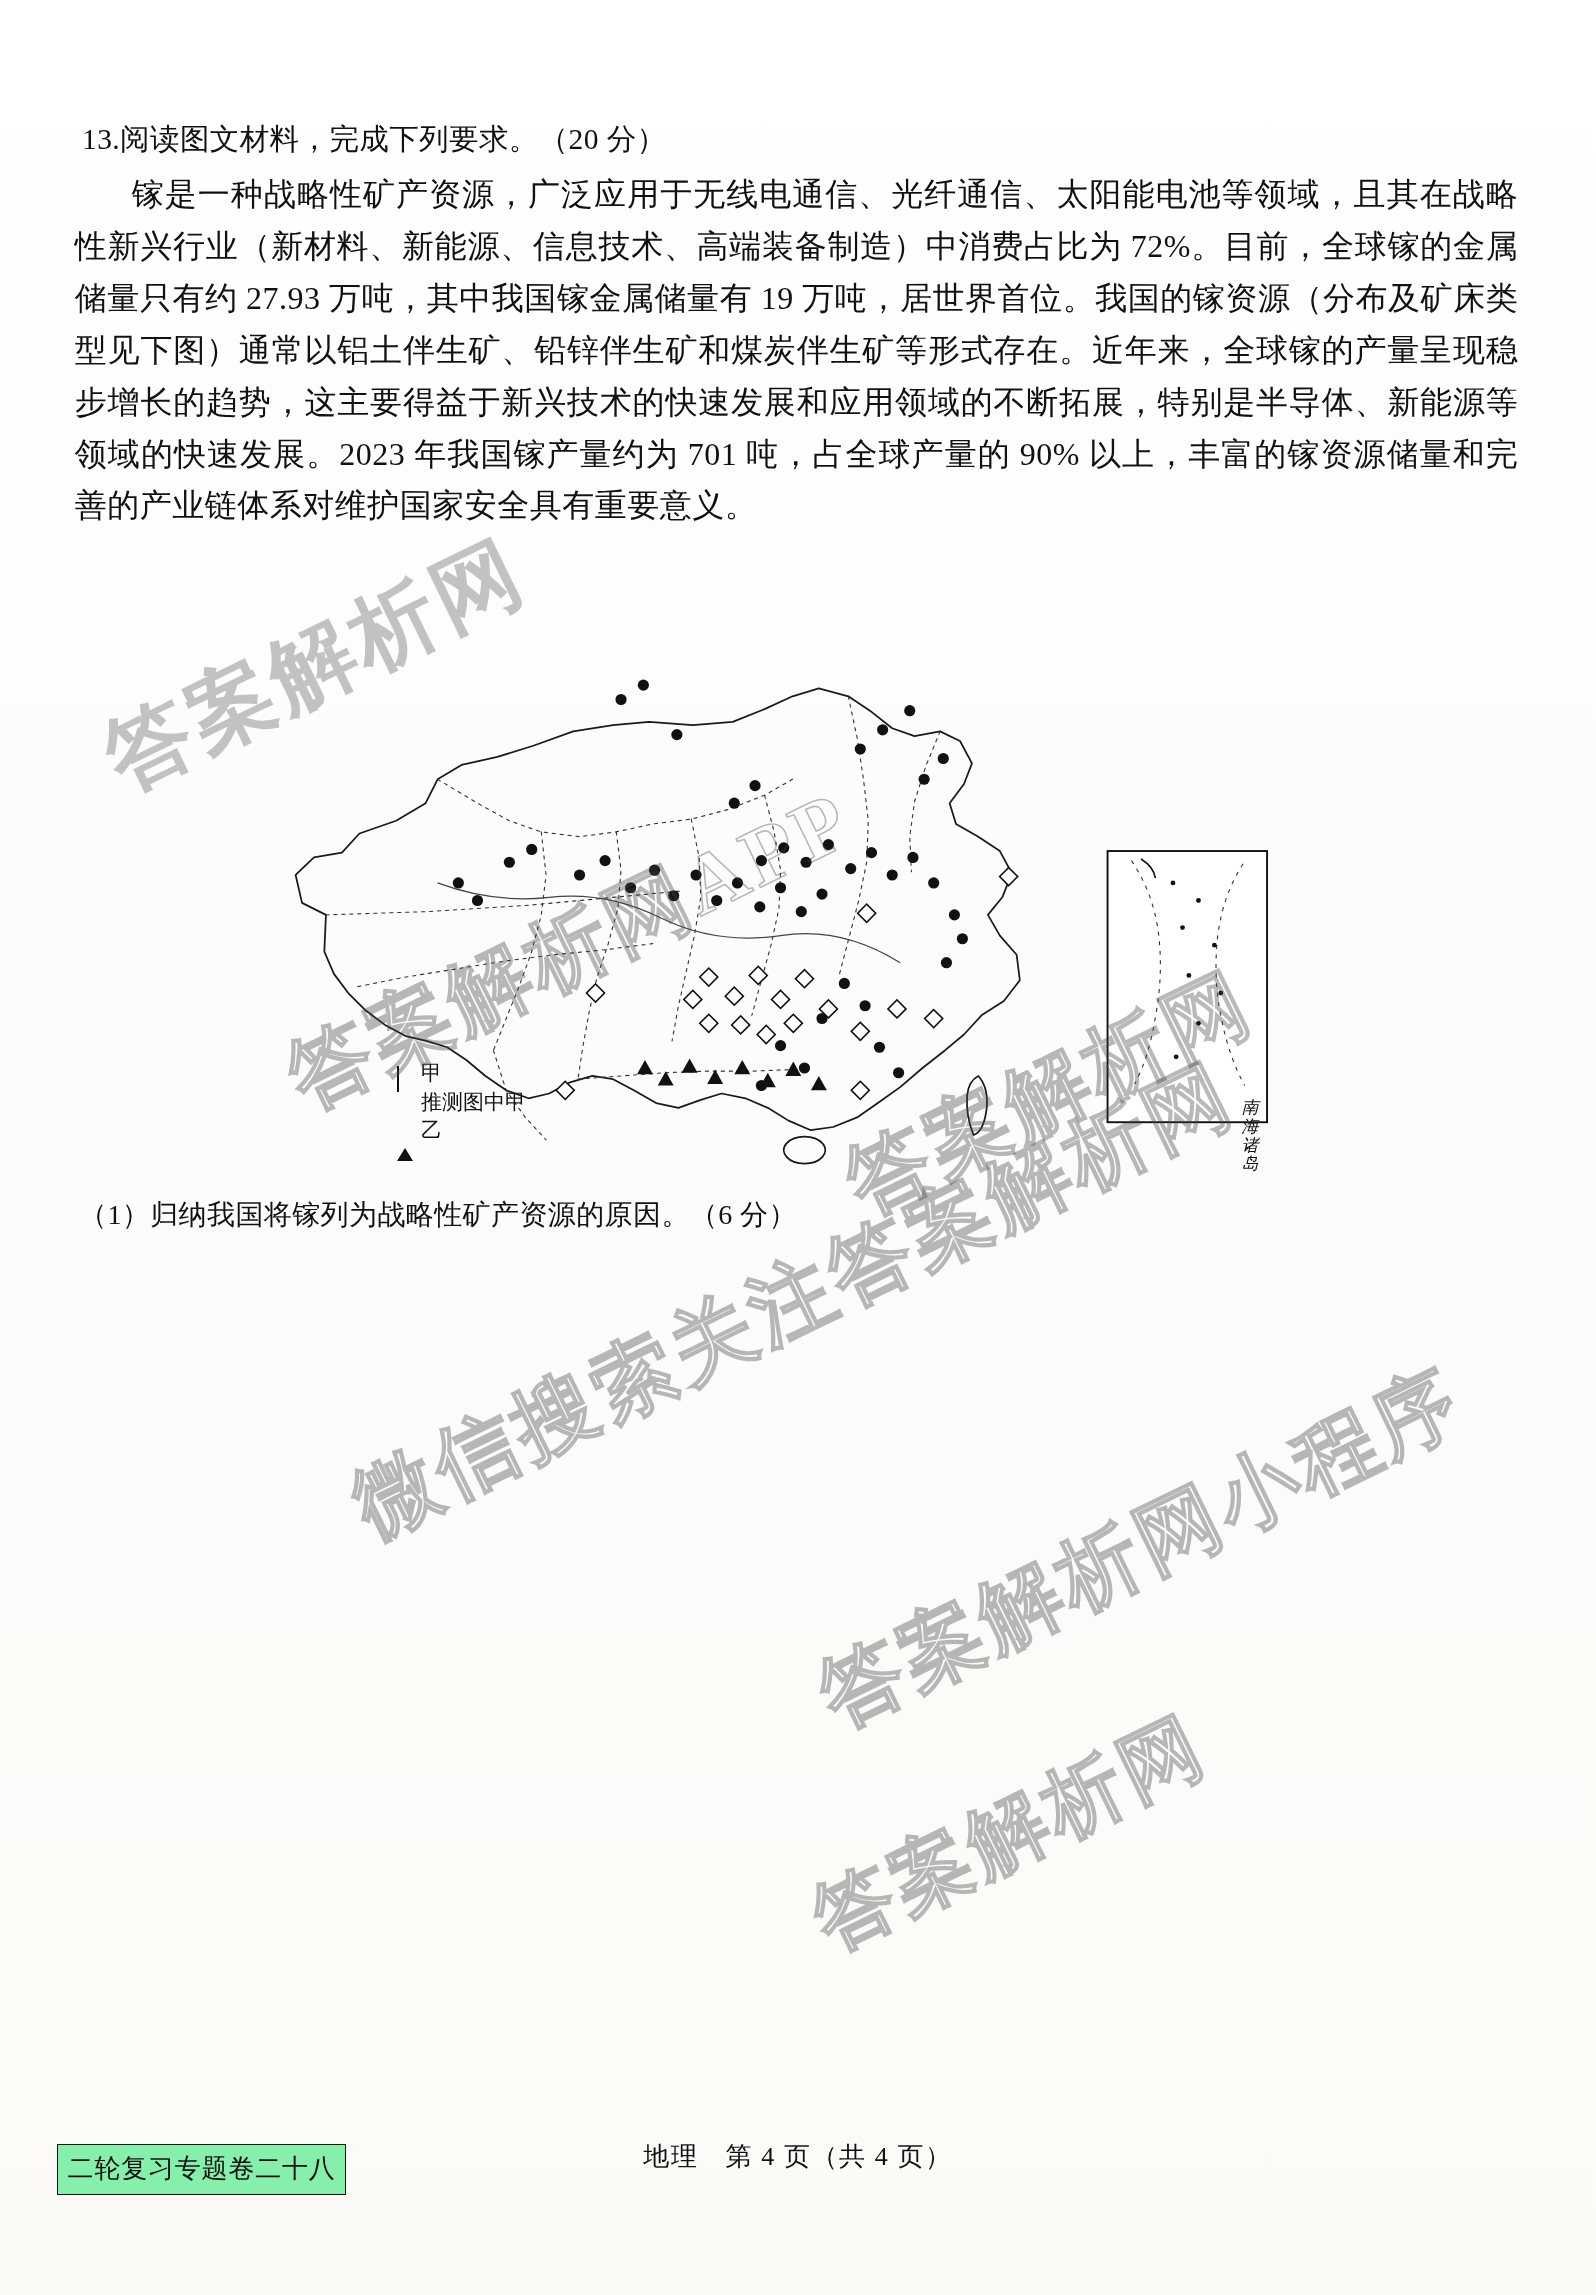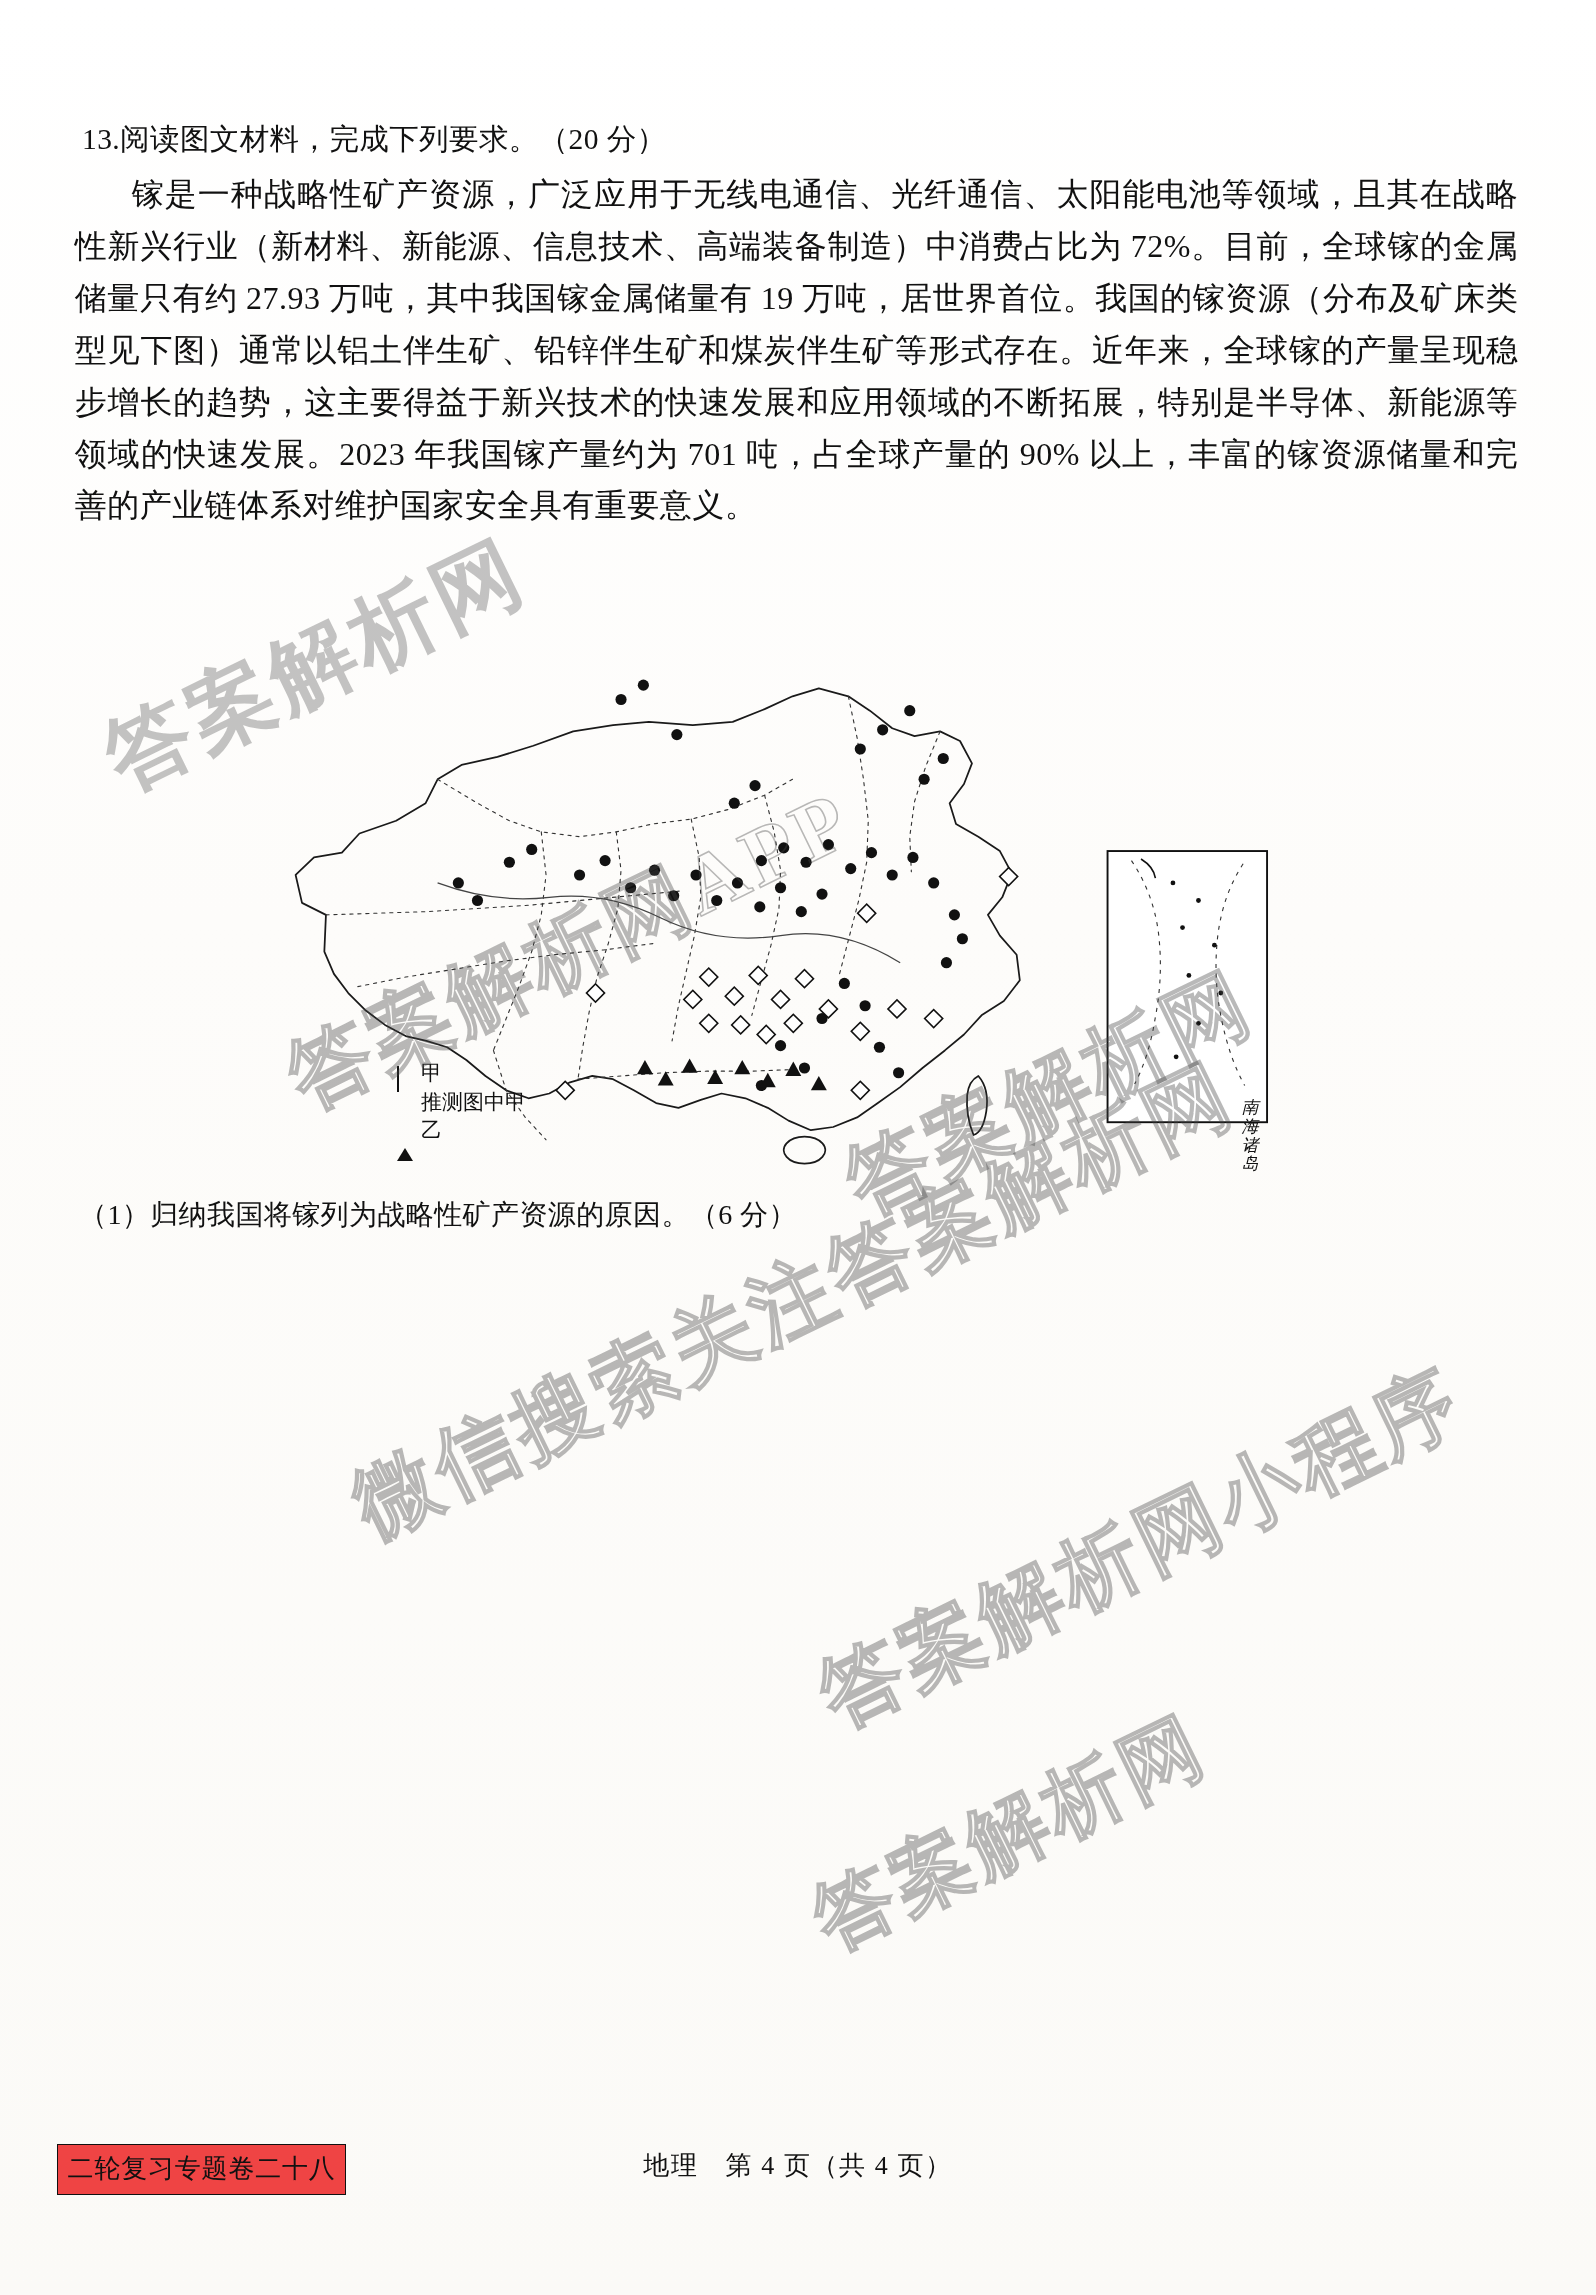--- a/index.html
+++ b/index.html
@@ -127,27 +127,27 @@
     height: 96px;
   }
   .footer-left {
     position: absolute;
     left: 57px;
     top: 8px;
     border: 1.6px solid #111;
     padding: 6.4px 9.6px 8px 9.6px;
     font-size: 26px;
     letter-spacing: 0.8px;
-    background: #ef4444;
+    background: #86efac;
   }
   .footer-center {
     position: absolute;
     left: 50%;
     transform: translateX(-50%);
-    top: 12px;
+    top: 3px;
     font-size: 26px;
     letter-spacing: 1.6px;
     white-space: nowrap;
   }
   .footer-center .sp { display:inline-block; width: 27px; }
 
   
   .wm {
     position: absolute;
     color: rgba(60,60,60,0.30);

